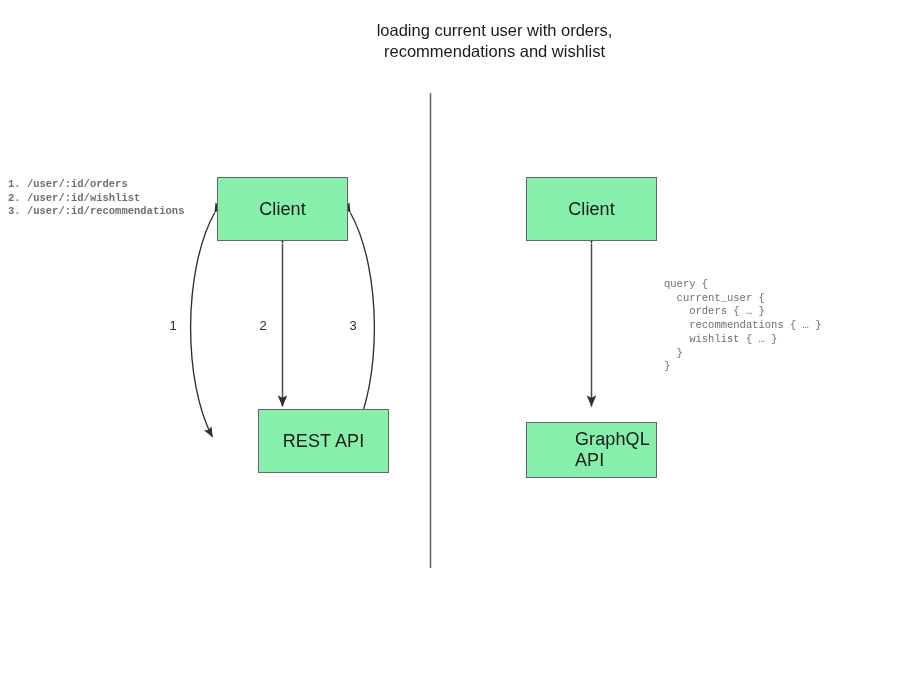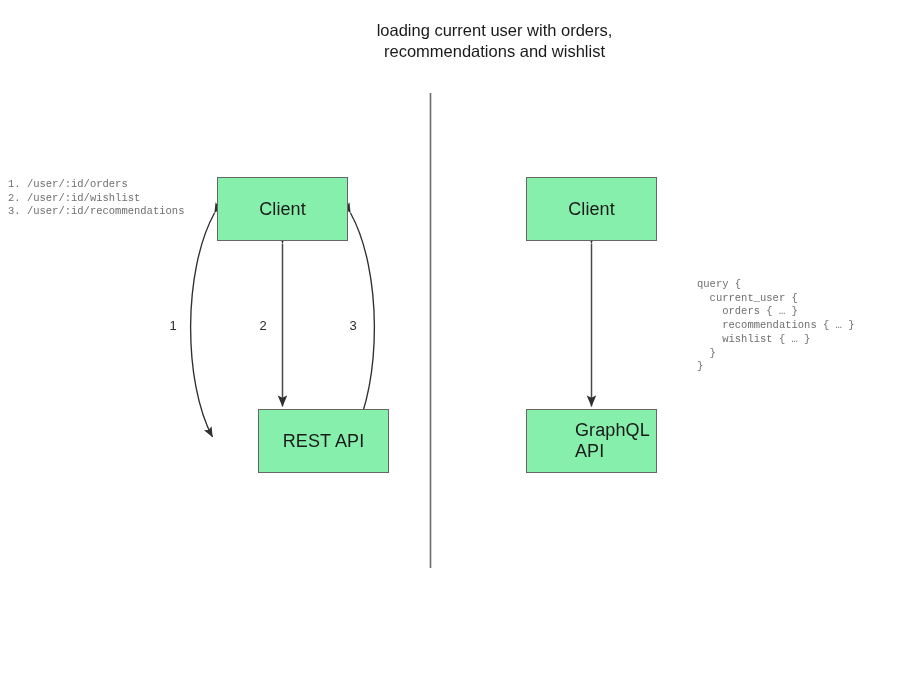--- a/index.html
+++ b/index.html
@@ -53,21 +53,21 @@
   }
   .node-label {
     font-size: 18px;
     color: #1a1a1a;
     letter-spacing: 0.1px;
   }
 
   #box-client-rest  { left: 217px; top: 177px; width: 131px; height: 64px; }
   #box-rest-api     { left: 217px; top: 409px; width: 131px; height: 64px; margin-left: 41px; }
   #box-client-gql   { left: 526px; top: 177px; width: 131px; height: 64px; }
-  #box-graphql-api  { left: 526px; top: 409px; width: 131px; height: 64px; padding-left: 48px; }
+  #box-graphql-api  { left: 526px; top: 422px; width: 131px; height: 56px; padding-left: 48px; }
 
   
   .edge-number {
     position: absolute;
     font-size: 13px;
     color: #2b2b2b;
     text-align: center;
     width: 16px;
   }
   #edge-label-1 { left: 165px; top: 318px; }
@@ -76,22 +76,22 @@
 
   
   .code-block {
     position: absolute;
     font-family: "Liberation Mono", "DejaVu Sans Mono", monospace;
     font-size: 10.5px;
     line-height: 13.7px;
     color: #6f6f6f;
     white-space: pre;
   }
-  #rest-endpoint-list { left: 8px;   top: 178px; }
-  #graphql-query      { left: 664px; top: 278px; margin-left: 33px; }
+  #rest-endpoint-list { left: 8px;   top: 178px; font-weight: bold; }
+  #graphql-query      { left: 664px; top: 278px; }
 </style>
 </head>
 <body>
 
 <div id="diagram-title">loading current user with orders,
 recommendations and wishlist</div>
 
 <svg id="connector-layer" viewBox="0 0 917 689" xmlns="http://www.w3.org/2000/svg">
   <defs>
     <marker id="arrowhead" markerWidth="9" markerHeight="9" refX="7.4" refY="3.2" orient="auto" markerUnits="strokeWidth">

